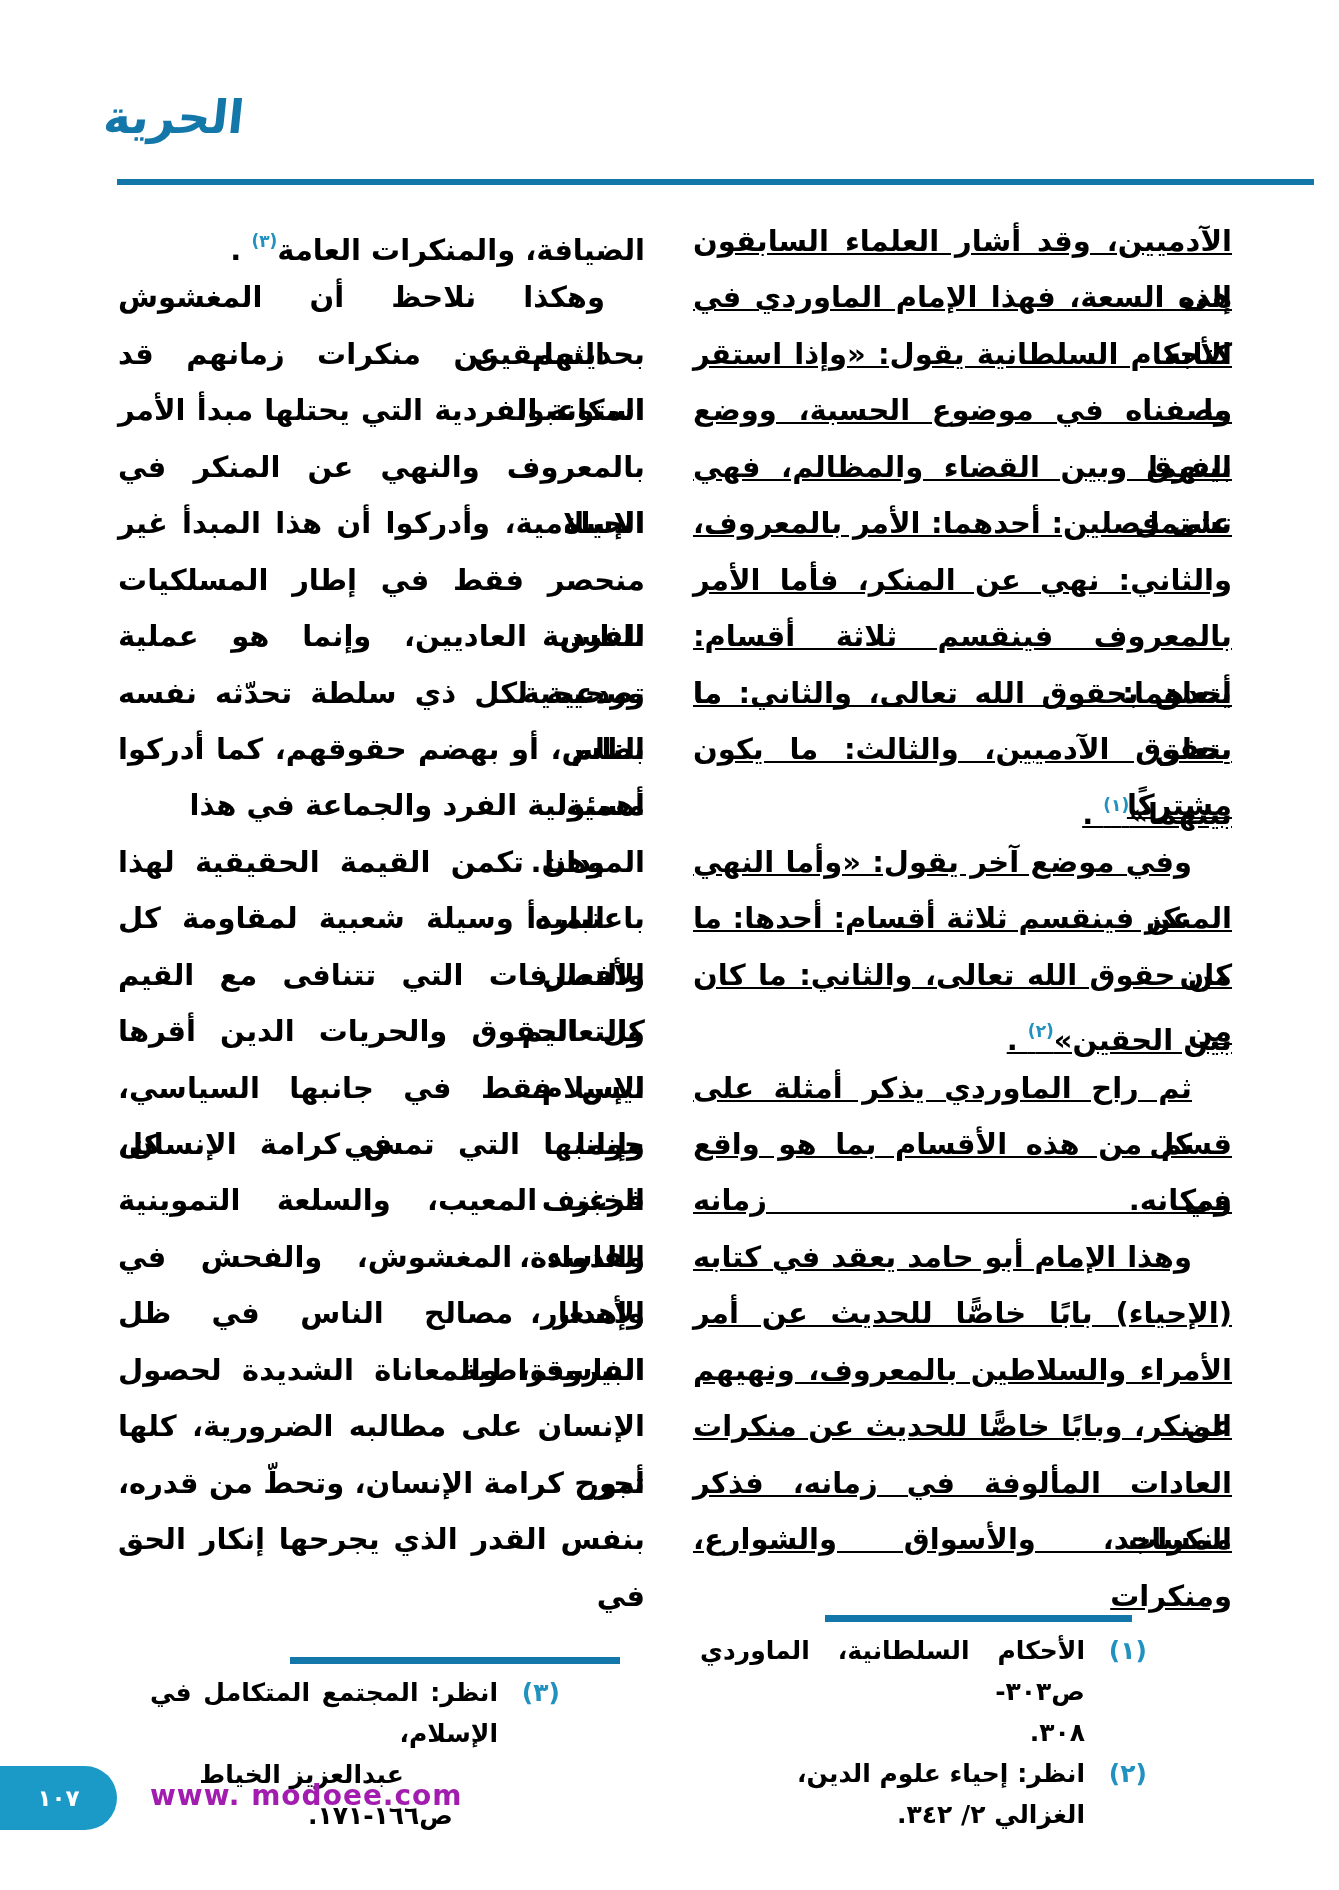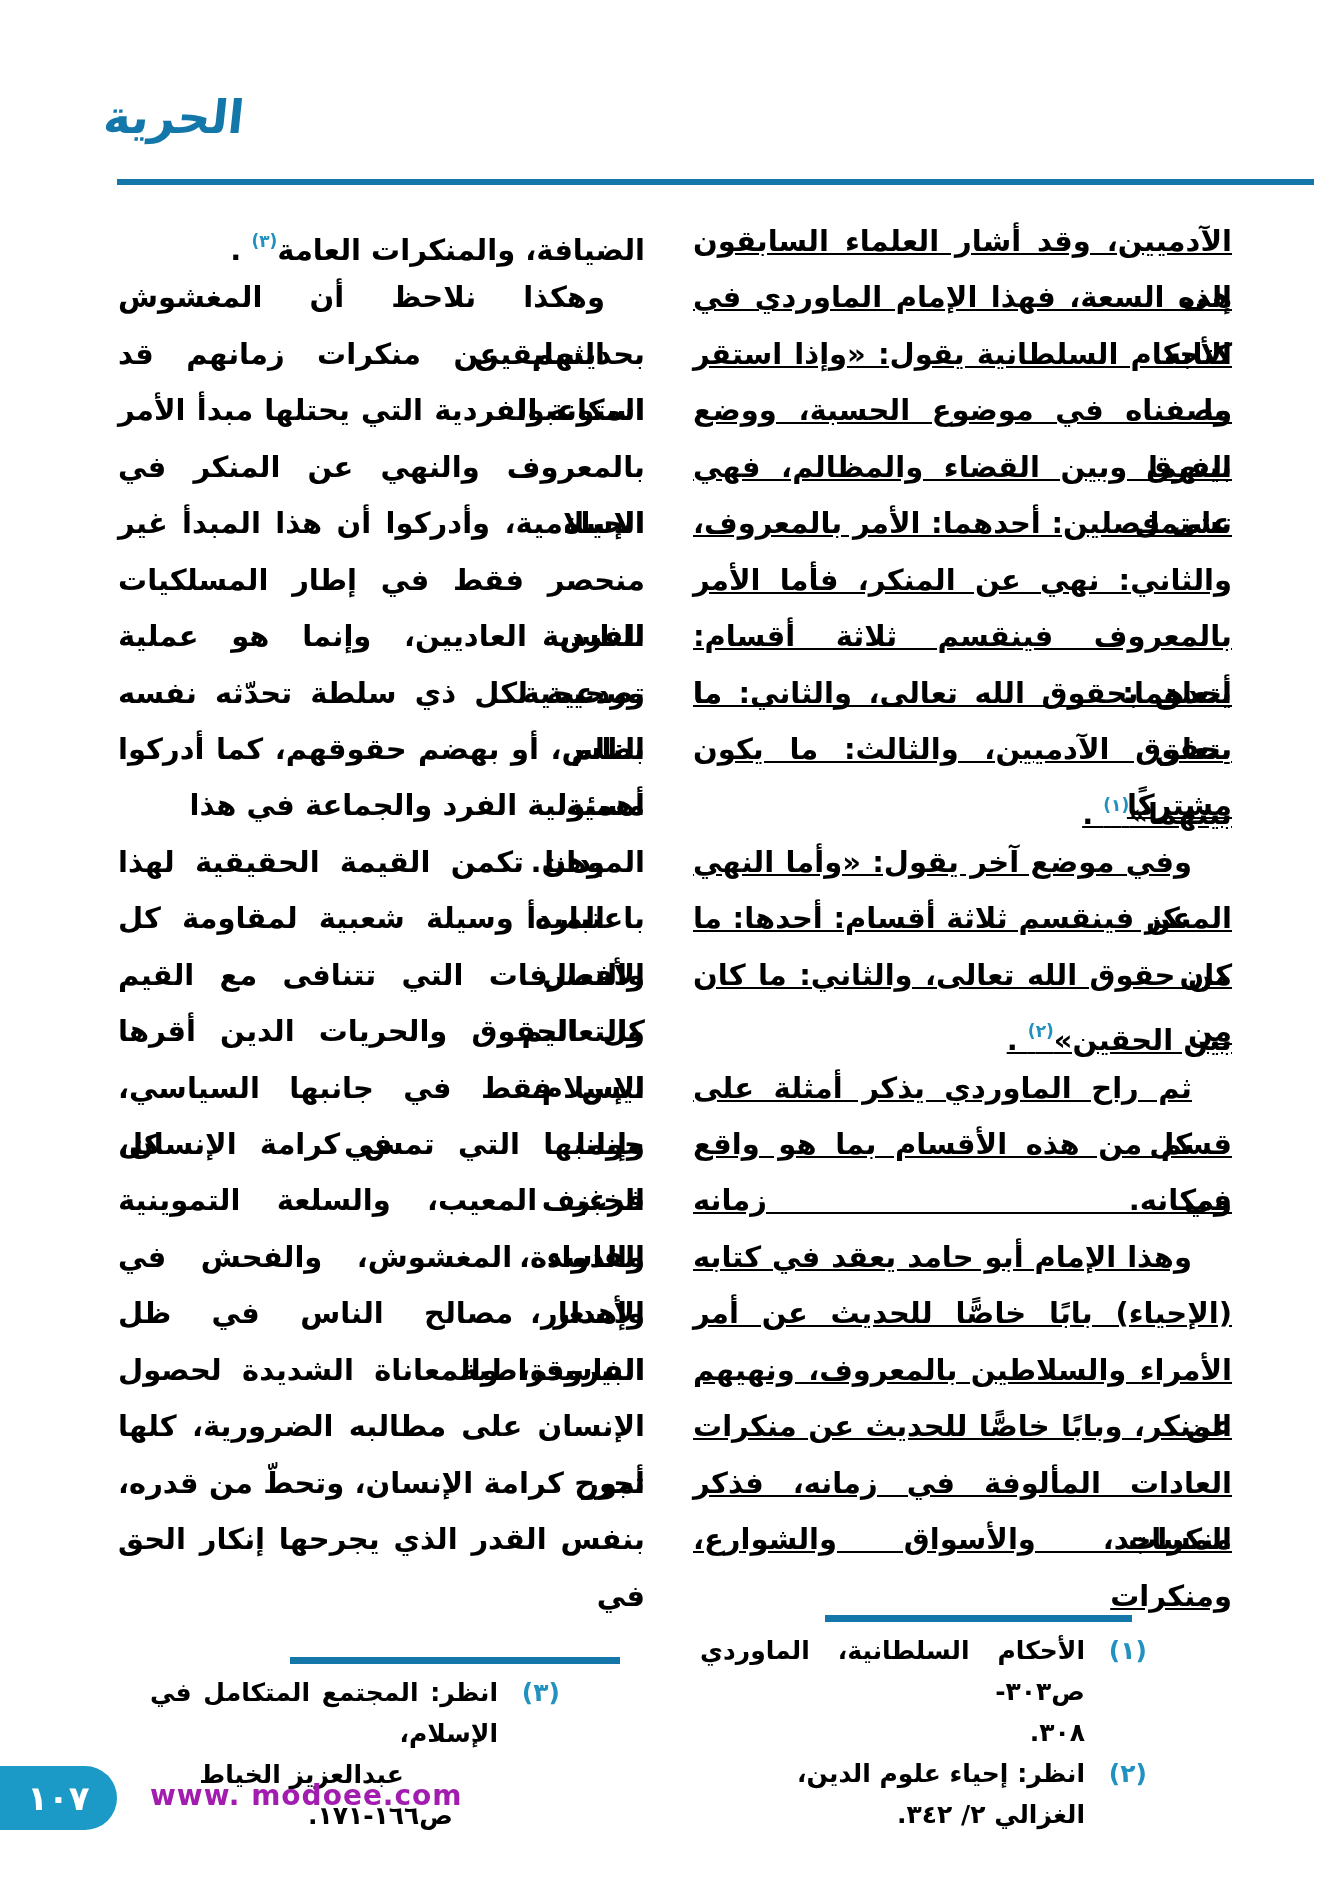--- a/index.html
+++ b/index.html
@@ -60,21 +60,21 @@
   .fnl{
     line-height:41px;
     text-align:justify;text-align-last:justify;
   }
   .fnl.end{text-align:right;text-align-last:right;}
   .fnl.ind2{padding-right:45px;text-align:center;}
   
   .page-badge{
     position:absolute;left:0;top:1766px;width:117px;height:64px;
     background:#1B9AC8;border-radius:0 34px 34px 0;
-    color:#ffffff;font-size:34px;font-weight:bold;
+    color:#ffffff;font-size:23px;font-weight:bold;
     line-height:64px;text-align:center;letter-spacing:6px;
     direction:rtl;
   }
   .site-url{
     position:absolute;left:150px;top:1779px;
     color:#a21caf;font-size:28px;font-weight:bold;
     direction:ltr;letter-spacing:1px;
   }
 </style>
 </head>

